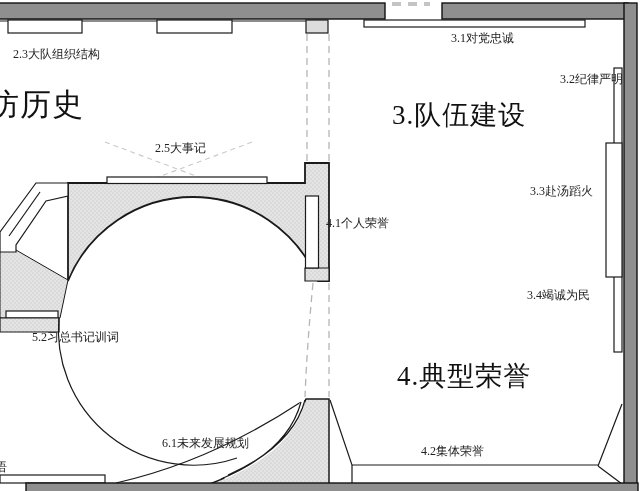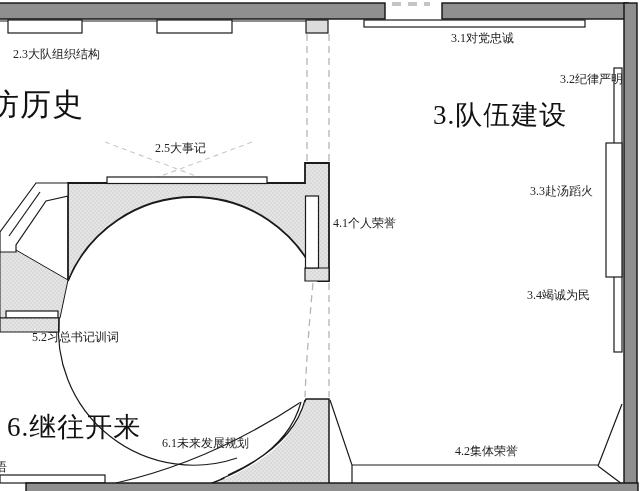--- a/index.html
+++ b/index.html
@@ -73,28 +73,28 @@
   <rect class="case" x="0" y="475" width="105" height="8"></rect>
 
   <rect class="wall" x="-4" y="3" width="389" height="16"></rect>
   <rect class="wall" x="442" y="3" width="186" height="16"></rect>
   <rect class="wall" x="624" y="3" width="13" height="490"></rect>
   <rect class="wall" x="26" y="483" width="612" height="9"></rect>
   <path d="M 392 4 H 430" stroke="#c4c4c4" stroke-width="4" stroke-dasharray="9 7" fill="none"></path>
 </svg>
 
   <div class="title" style="left:-12px;top:84px;font-size:31px;">防历史</div>
-  <div class="title" style="left:392px;top:97px;margin-left:41px;">3.队伍建设</div>
-  <div class="title" style="left:7px;top:409px;">6.继往开来</div>
+  <div class="title" style="left:392px;top:97px;">3.队伍建设</div>
+  <div class="title" style="left:397px;top:358px;">4.典型荣誉</div>
 
   <div class="lbl" style="left:13px;top:46px;">2.3大队组织结构</div>
   <div class="lbl" style="left:155px;top:140px;">2.5大事记</div>
   <div class="lbl" style="left:451px;top:30px;">3.1对党忠诚</div>
   <div class="lbl" style="left:532px;top:71px;margin-left:28px;">3.2纪律严明</div>
   <div class="lbl" style="left:530px;top:183px;font-family:Liberation Serif, serif;">3.3赴汤蹈火</div>
   <div class="lbl" style="left:527px;top:287px;">3.4竭诚为民</div>
-  <div class="lbl" style="left:333px;top:215px;">4.1个人荣誉</div>
-  <div class="lbl" style="left:455px;top:443px;">4.2集体荣誉</div>
+  <div class="lbl" style="left:326px;top:215px;">4.1个人荣誉</div>
+  <div class="lbl" style="left:421px;top:443px;">4.2集体荣誉</div>
   <div class="lbl" style="left:32px;top:329px;">5.2习总书记训词</div>
   <div class="lbl" style="left:162px;top:435px;">6.1未来发展规划</div>
   <div class="lbl" style="left:-17px;top:459px;font-size:12px;">寄语</div>
 
 </div>
 
 </body></html>

